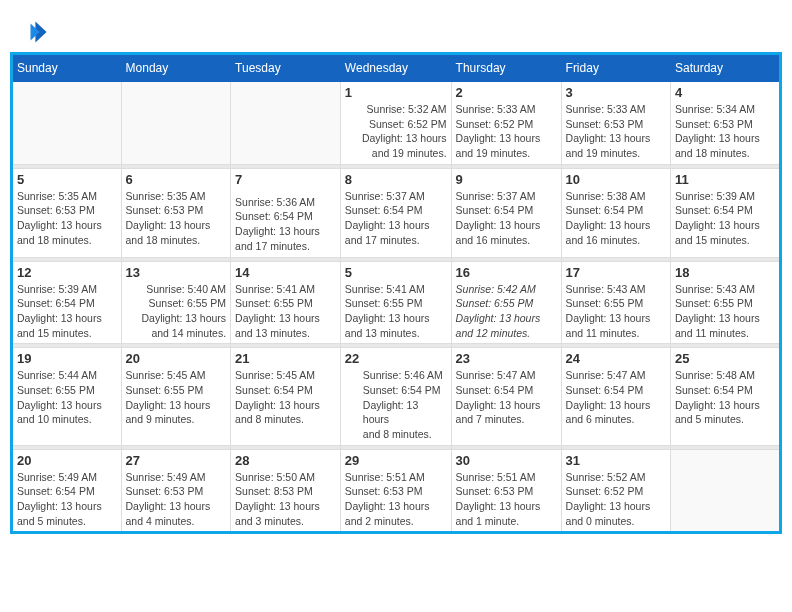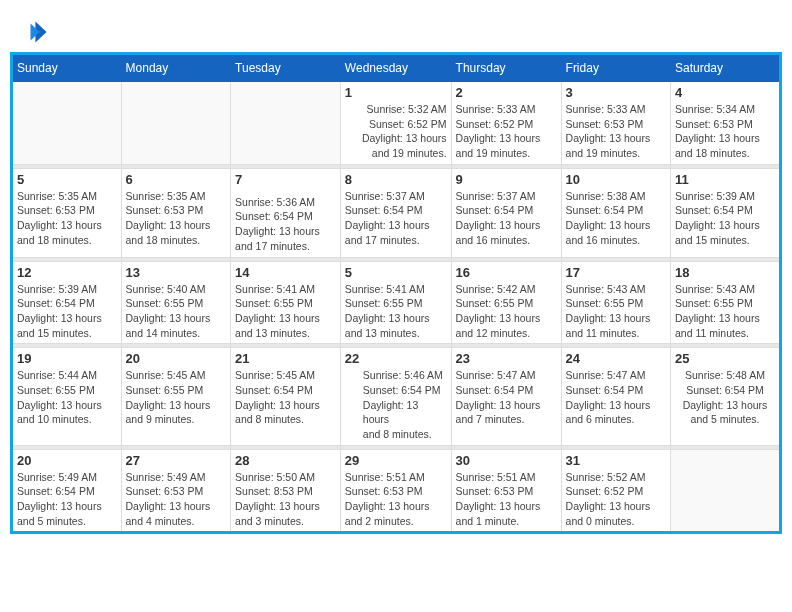--- a/index.html
+++ b/index.html
@@ -227,42 +227,42 @@
       <tr>
         <td>
           <span class="day-num">12</span>
           <div class="day-info" style="white-space: pre-line;">Sunrise: 5:39 AM
 Sunset: 6:54 PM
 Daylight: 13 hours
 and 15 minutes.</div>
         </td>
         <td>
           <span class="day-num">13</span>
-          <div class="day-info" style="white-space: pre-line;">Sunrise: 5:40 AM
+          <div class="day-info" style="white-space: pre-line; text-align: right;">Sunrise: 5:40 AM
 Sunset: 6:55 PM
 Daylight: 13 hours
 and 14 minutes.</div>
         </td>
         <td>
           <span class="day-num">14</span>
           <div class="day-info" style="white-space: pre-line;">Sunrise: 5:41 AM
 Sunset: 6:55 PM
 Daylight: 13 hours
 and 13 minutes.</div>
         </td>
         <td>
           <span class="day-num">5</span>
           <div class="day-info" style="white-space: pre-line;">Sunrise: 5:41 AM
 Sunset: 6:55 PM
 Daylight: 13 hours
 and 13 minutes.</div>
         </td>
         <td>
           <span class="day-num">16</span>
-          <div class="day-info" style="white-space: pre-line;">Sunrise: 5:42 AM
+          <div class="day-info" style="white-space: pre-line; font-style: italic;">Sunrise: 5:42 AM
 Sunset: 6:55 PM
 Daylight: 13 hours
 and 12 minutes.</div>
         </td>
         <td>
           <span class="day-num">17</span>
           <div class="day-info" style="white-space: pre-line;">Sunrise: 5:43 AM
 Sunset: 6:55 PM
 Daylight: 13 hours
 and 11 minutes.</div>
@@ -322,21 +322,21 @@
         </td>
         <td>
           <span class="day-num">24</span>
           <div class="day-info" style="white-space: pre-line;">Sunrise: 5:47 AM
 Sunset: 6:54 PM
 Daylight: 13 hours
 and 6 minutes.</div>
         </td>
         <td>
           <span class="day-num">25</span>
-          <div class="day-info" style="white-space: pre-line; text-align: center;">Sunrise: 5:48 AM
+          <div class="day-info" style="white-space: pre-line;">Sunrise: 5:48 AM
 Sunset: 6:54 PM
 Daylight: 13 hours
 and 5 minutes.</div>
         </td>
       </tr>
       <tr class="row-separator">
         <td></td>
         <td></td>
         <td></td>
         <td></td>

